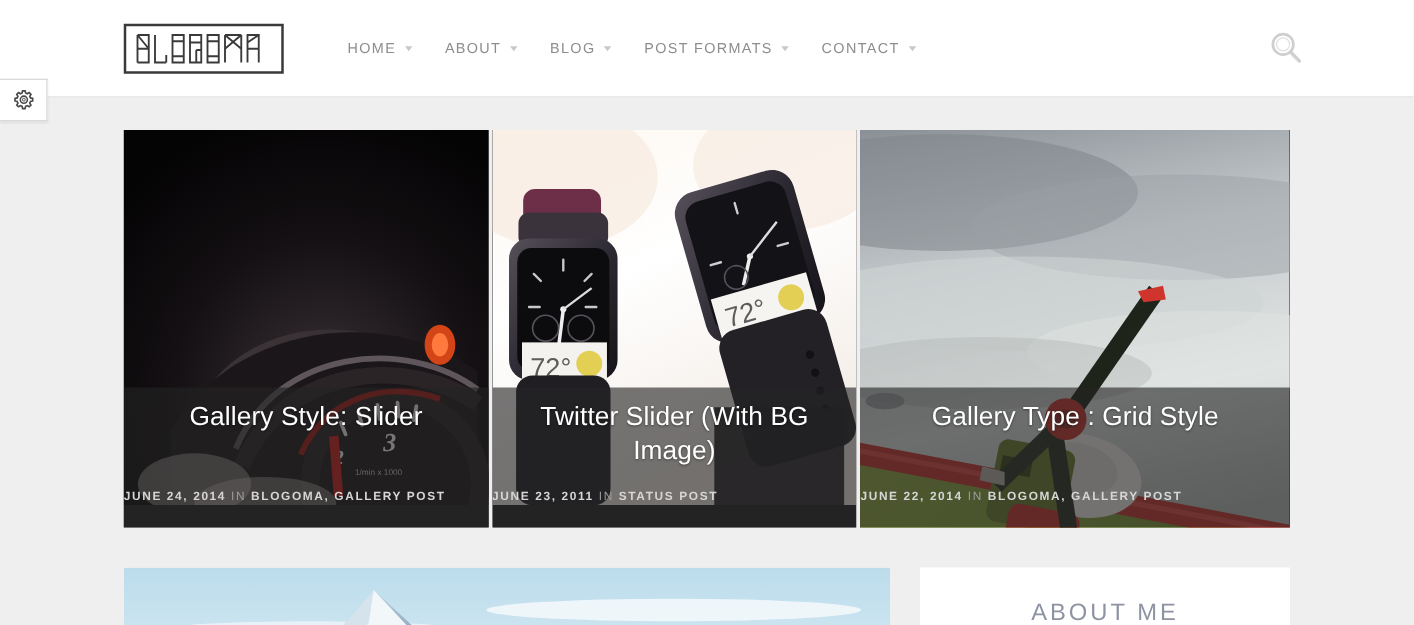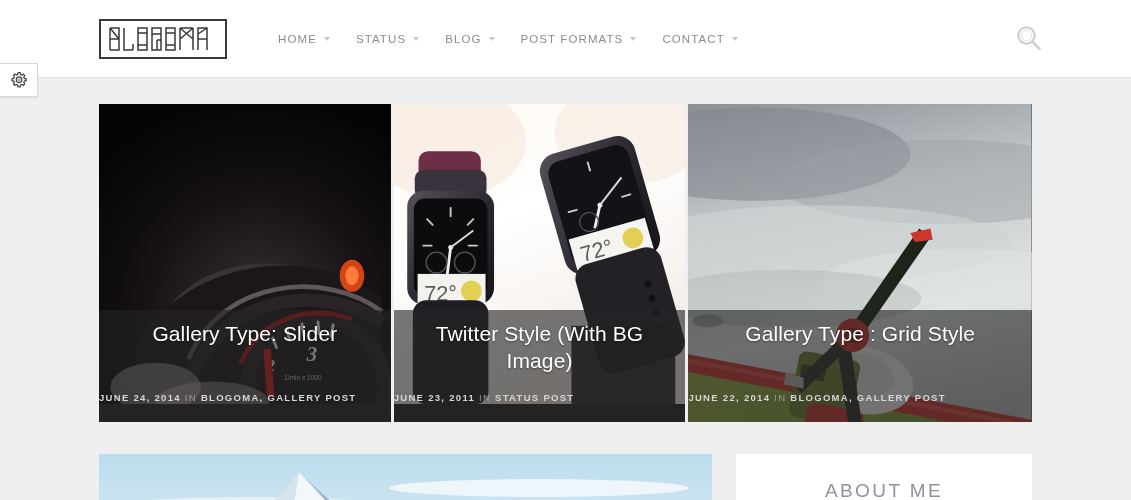--- a/index.html
+++ b/index.html
@@ -199,21 +199,21 @@
       </g>
     </svg>
   </div>
 
   <nav class="main-nav">
     <div class="nav-item">
       <span class="nav-label">HOME</span>
       <i class="nav-caret"></i>
     </div>
     <div class="nav-item">
-      <span class="nav-label">STATUS</span>
+      <span class="nav-label">ABOUT</span>
       <i class="nav-caret"></i>
     </div>
     <div class="nav-item">
       <span class="nav-label">BLOG</span>
       <i class="nav-caret"></i>
     </div>
     <div class="nav-item">
       <span class="nav-label">POST FORMATS</span>
       <i class="nav-caret"></i>
     </div>
@@ -275,21 +275,21 @@
         <text x="178" y="283" font-family="Liberation Serif, serif" font-size="17" font-style="italic" fill="#fff" font-weight="700">2</text>
         <text x="196" y="292" font-family="Liberation Sans, sans-serif" font-size="7" fill="#c9c4c6">1/min x 1000</text>
         <path d="M178,310 L174,260 L182,259 L186,310 Z" fill="#cf1b1b"></path>
         <path d="M150,275 C172,225 225,212 268,228" fill="none" stroke="#b51a16" stroke-width="5" opacity=".9"></path>
         <ellipse cx="268" cy="182" rx="13" ry="17" fill="#e84a16" opacity=".9"></ellipse>
         <ellipse cx="268" cy="182" rx="7" ry="10" fill="#ff7a3c"></ellipse>
         <ellipse cx="60" cy="300" rx="48" ry="26" fill="#b9b2ad" opacity=".55"></ellipse>
         <ellipse cx="120" cy="316" rx="60" ry="22" fill="#cfc8c2" opacity=".45"></ellipse>
       </svg>
       <div class="card-overlay">
-        <div class="card-title">Gallery Type: Slider</div>
+        <div class="card-title">Gallery Style: Slider</div>
         <div class="card-meta">
           <span>JUNE 24, 2014</span>
           <span class="in">IN</span>
           <span>BLOGOMA, GALLERY POST</span>
         </div>
       </div>
     </article>
 
     <article class="post-card card-2">
       <svg class="card-art" viewBox="0 0 309 318" preserveAspectRatio="xMidYMid slice">
@@ -349,21 +349,21 @@
           <g fill="#111015">
             <circle cx="78" cy="160" r="3.5"></circle>
               <circle cx="78" cy="176" r="3.5"></circle>
             <circle cx="78" cy="192" r="3.5"></circle>
               <circle cx="78" cy="208" r="3.5"></circle>
           </g>
         </g>
         <rect x="188" y="235" width="110" height="90" fill="#1d1b20" opacity=".9"></rect>
       </svg>
       <div class="card-overlay">
-        <div class="card-title">Twitter Style (With BG Image)</div>
+        <div class="card-title">Twitter Slider (With BG Image)</div>
         <div class="card-meta">
           <span>JUNE 23, 2011</span>
           <span class="in">IN</span>
           <span>STATUS POST</span>
         </div>
       </div>
     </article>
 
     <article class="post-card card-3">
       <svg class="card-art" viewBox="0 0 309 318" preserveAspectRatio="xMidYMid slice">

